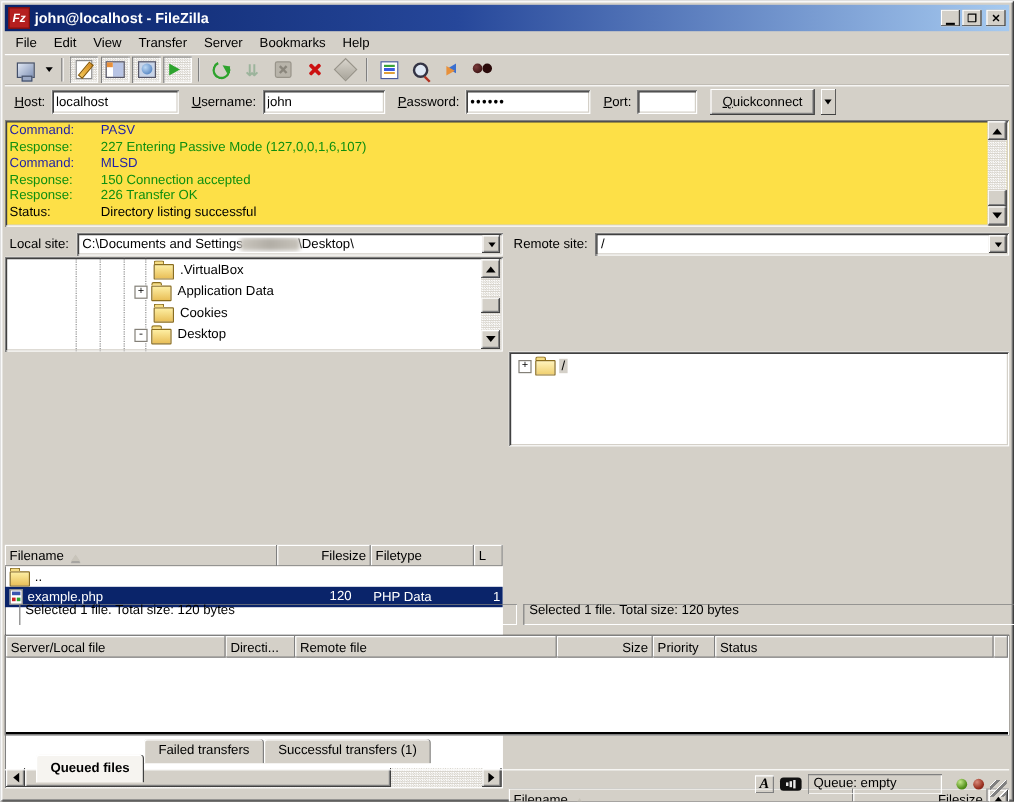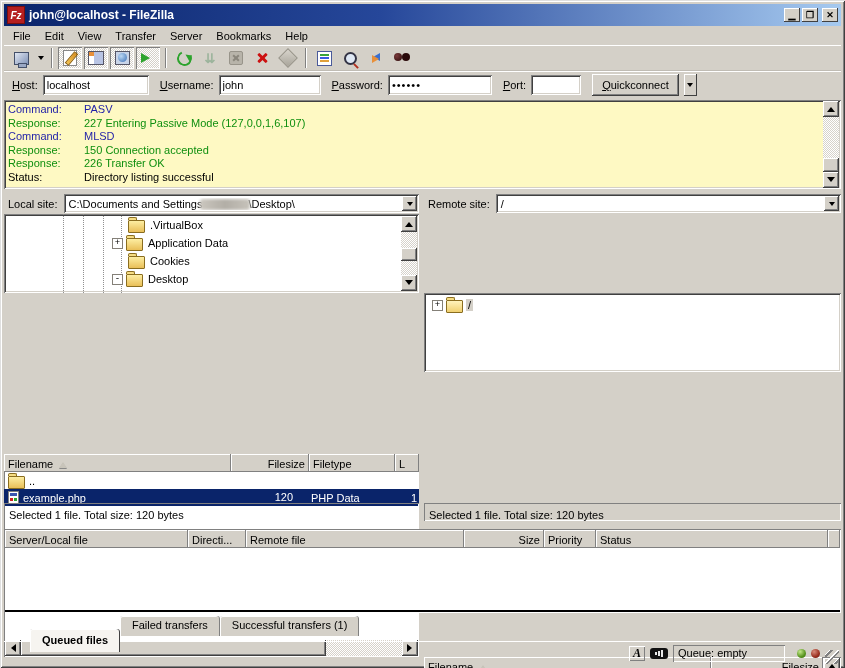--- a/index.html
+++ b/index.html
@@ -60,21 +60,21 @@
   
   .qcbar{left:4px;top:71px;width:837px;height:27px;display:flex;align-items:center;gap:5px;padding-left:8px;box-sizing:border-box;
     border-top:1px solid #fff;}
   .qclabel{display:inline-block;}
   .qclabel::first-letter{text-decoration:underline;}
   .field{background:#fff;box-shadow:inset 1px 1px 0 #808080,inset -1px -1px 0 #fff,inset 2px 2px 0 #404040,inset -2px -2px 0 #d4d0c8;
     border:none;height:20px;font-family:"Liberation Sans",sans-serif;font-size:11px;padding:2px 4px;box-sizing:border-box;}
   .qcbtn{height:22px;padding:0 10px;display:flex;align-items:center;font-size:11px;}
   .qcbtn span::first-letter{text-decoration:underline;}
   
-  .log{left:4px;top:100px;width:837px;height:89px;background:#fef9c3;box-shadow:inset 1px 1px 0 #808080,inset -1px -1px 0 #fff,inset 2px 2px 0 #404040,inset -2px -2px 0 #d4d0c8;box-sizing:border-box;padding:3px 20px 3px 4px;overflow:hidden;}
+  .log{left:4px;top:100px;width:837px;height:89px;background:#fde047;box-shadow:inset 1px 1px 0 #808080,inset -1px -1px 0 #fff,inset 2px 2px 0 #404040,inset -2px -2px 0 #d4d0c8;box-sizing:border-box;padding:3px 20px 3px 4px;overflow:hidden;}
   .logline{display:flex;line-height:13.5px;}
   .loglabel{width:76px;flex-shrink:0;}
   .t-command{color:#1f1fa8;} .t-response{color:#0f8f0f;} .t-status{color:#000;}
   
   .vsb{width:16px;display:flex;flex-direction:column;background-image:repeating-conic-gradient(#fff 0% 25%,#d6d2ca 0% 50%);background-size:2px 2px;}
   .hsb{height:16px;display:flex;background-image:repeating-conic-gradient(#fff 0% 25%,#d6d2ca 0% 50%);background-size:2px 2px;}
   .sbtn{width:16px;height:16px;flex-shrink:0;display:flex;align-items:center;justify-content:center;background:#d4d0c8;
     box-shadow:inset -1px -1px 0 #404040,inset 1px 1px 0 #fff,inset -2px -2px 0 #808080,inset 2px 2px 0 #d4d0c8;}
   .sthumb{background:#d4d0c8;box-shadow:inset -1px -1px 0 #404040,inset 1px 1px 0 #fff,inset -2px -2px 0 #808080,inset 2px 2px 0 #d4d0c8;}
   .a-u{width:0;height:0;border:4px solid transparent;border-bottom:5px solid #000;margin-top:-3px;}
@@ -106,21 +106,21 @@
   .sortasc{width:0;height:0;border:4px solid transparent;border-bottom:6px solid #c8c4ba;filter:drop-shadow(0 1px 0 #888);margin-bottom:2px;}
   .lrow{display:flex;height:17px;align-items:center;}
   .lrow .cell{padding:0 4px;box-sizing:border-box;white-space:nowrap;overflow:hidden;display:flex;align-items:center;gap:4px;height:17px;}
   .cell.r{justify-content:flex-end;display:block;text-align:right;line-height:17px;}
   .sel-blue{background:#0a246a;color:#fff;}
   .ficon{flex-shrink:0;display:inline-block;}
   .icon-page{width:11px;height:13px;background:#fff;border:1px solid #808080;position:relative;box-sizing:border-box;}
   .i-app::before{content:"";position:absolute;top:1px;left:1px;right:1px;height:3px;background:#3a55b0;}
   .i-app::after{content:"";position:absolute;bottom:2px;left:1px;width:3px;height:3px;background:#cc2222;box-shadow:4px 0 0 #2da32d;}
   
-  .statuspanel{box-shadow:inset 1px 1px 0 #808080,inset -1px -1px 0 #fff;display:flex;align-items:flex-end;padding:0 5px;box-sizing:border-box;}
+  .statuspanel{box-shadow:inset 1px 1px 0 #808080,inset -1px -1px 0 #fff;display:flex;align-items:flex-start;padding:0 5px;box-sizing:border-box;margin-left:12px;}
   
   .queuewrap{left:4px;top:529px;width:837px;height:84px;box-shadow:inset 1px 1px 0 #808080,inset -1px -1px 0 #fff;background:#000000;box-sizing:border-box;padding:1px;}
   
   .tabsrow{left:4px;top:613px;width:837px;height:24px;display:flex;align-items:flex-start;padding-left:26px;box-sizing:border-box;}
   .tab{height:20px;margin-top:3px;padding:3px 12px 0 12px;box-sizing:border-box;box-shadow:inset -1px 0 0 #808080,inset 1px 0 0 #fff,inset 0 1px 0 #fff;
     background:#d4d0c8;border-radius:3px 3px 0 0;white-space:nowrap;}
   .tab.active{height:23px;margin-top:16px;font-weight:bold;background:#f6f4f0;padding-top:5px;z-index:2;
     box-shadow:inset -1px 0 0 #404040,inset 1px 0 0 #fff,inset 0 1px 0 #fff;}
   
   .statusbar{left:4px;top:641px;width:837px;height:23px;border-top:1px solid #fff;display:flex;align-items:center;justify-content:flex-end;gap:5px;padding:0 2px;box-sizing:border-box;}

